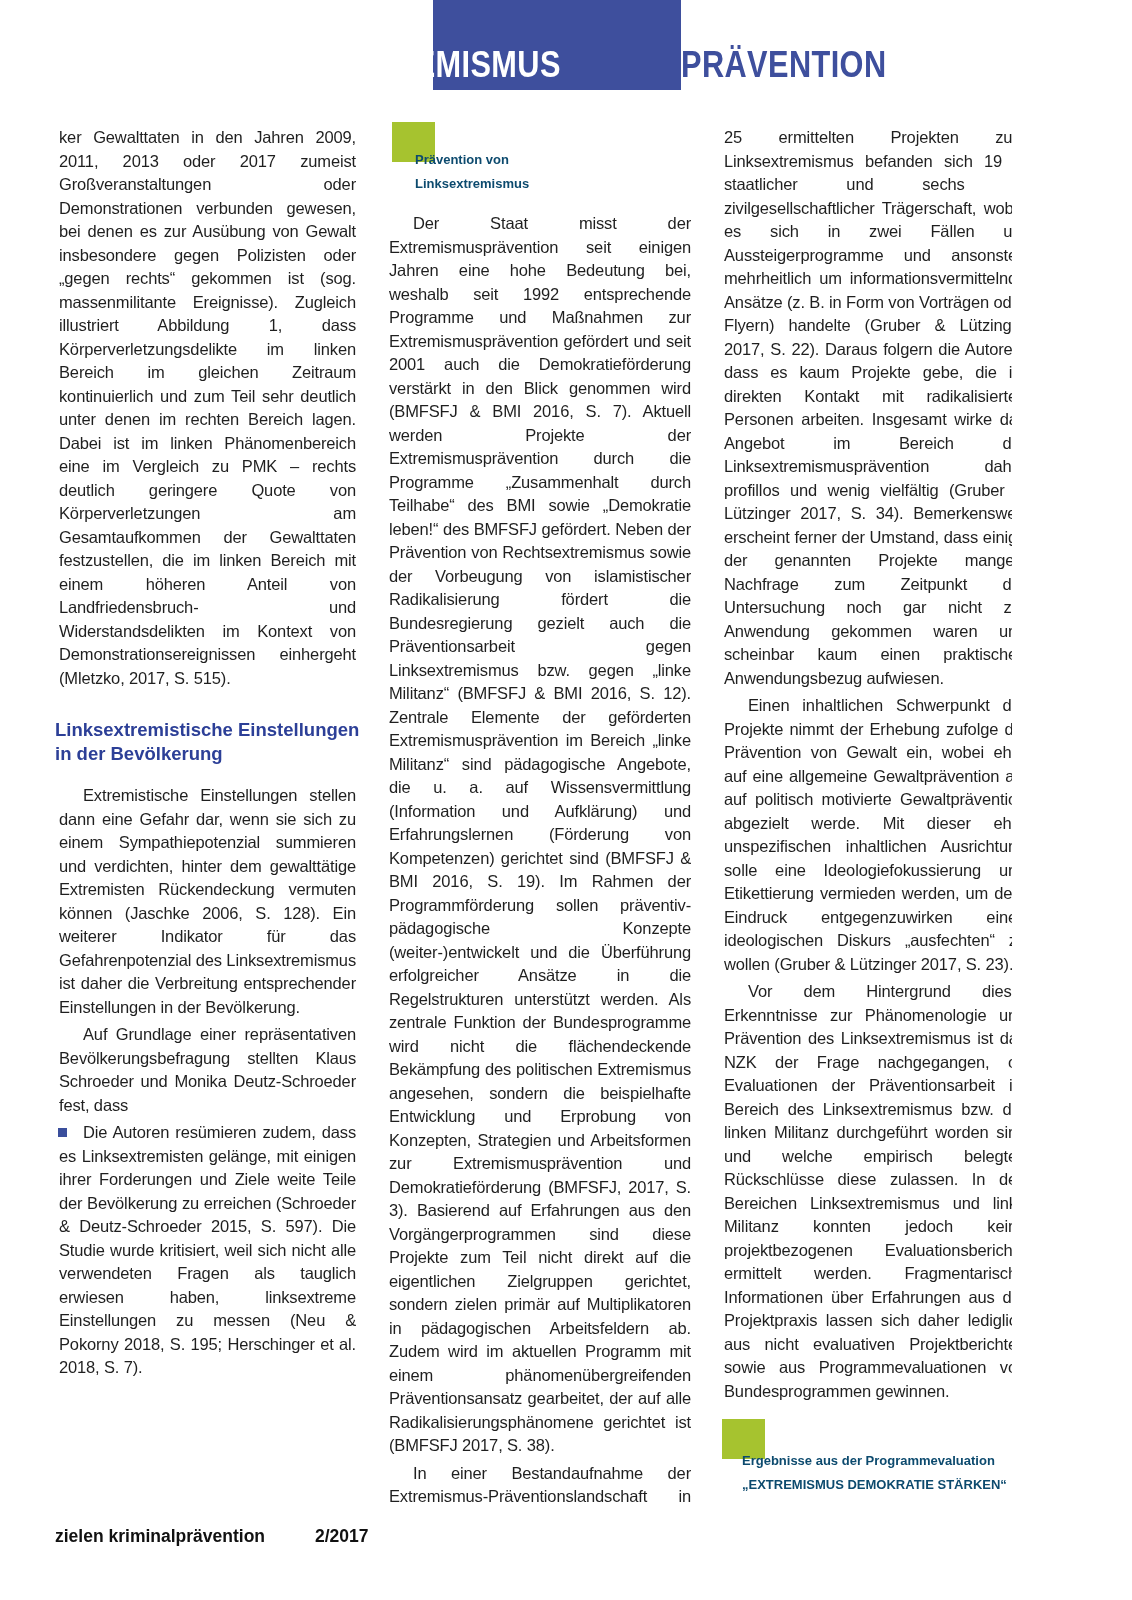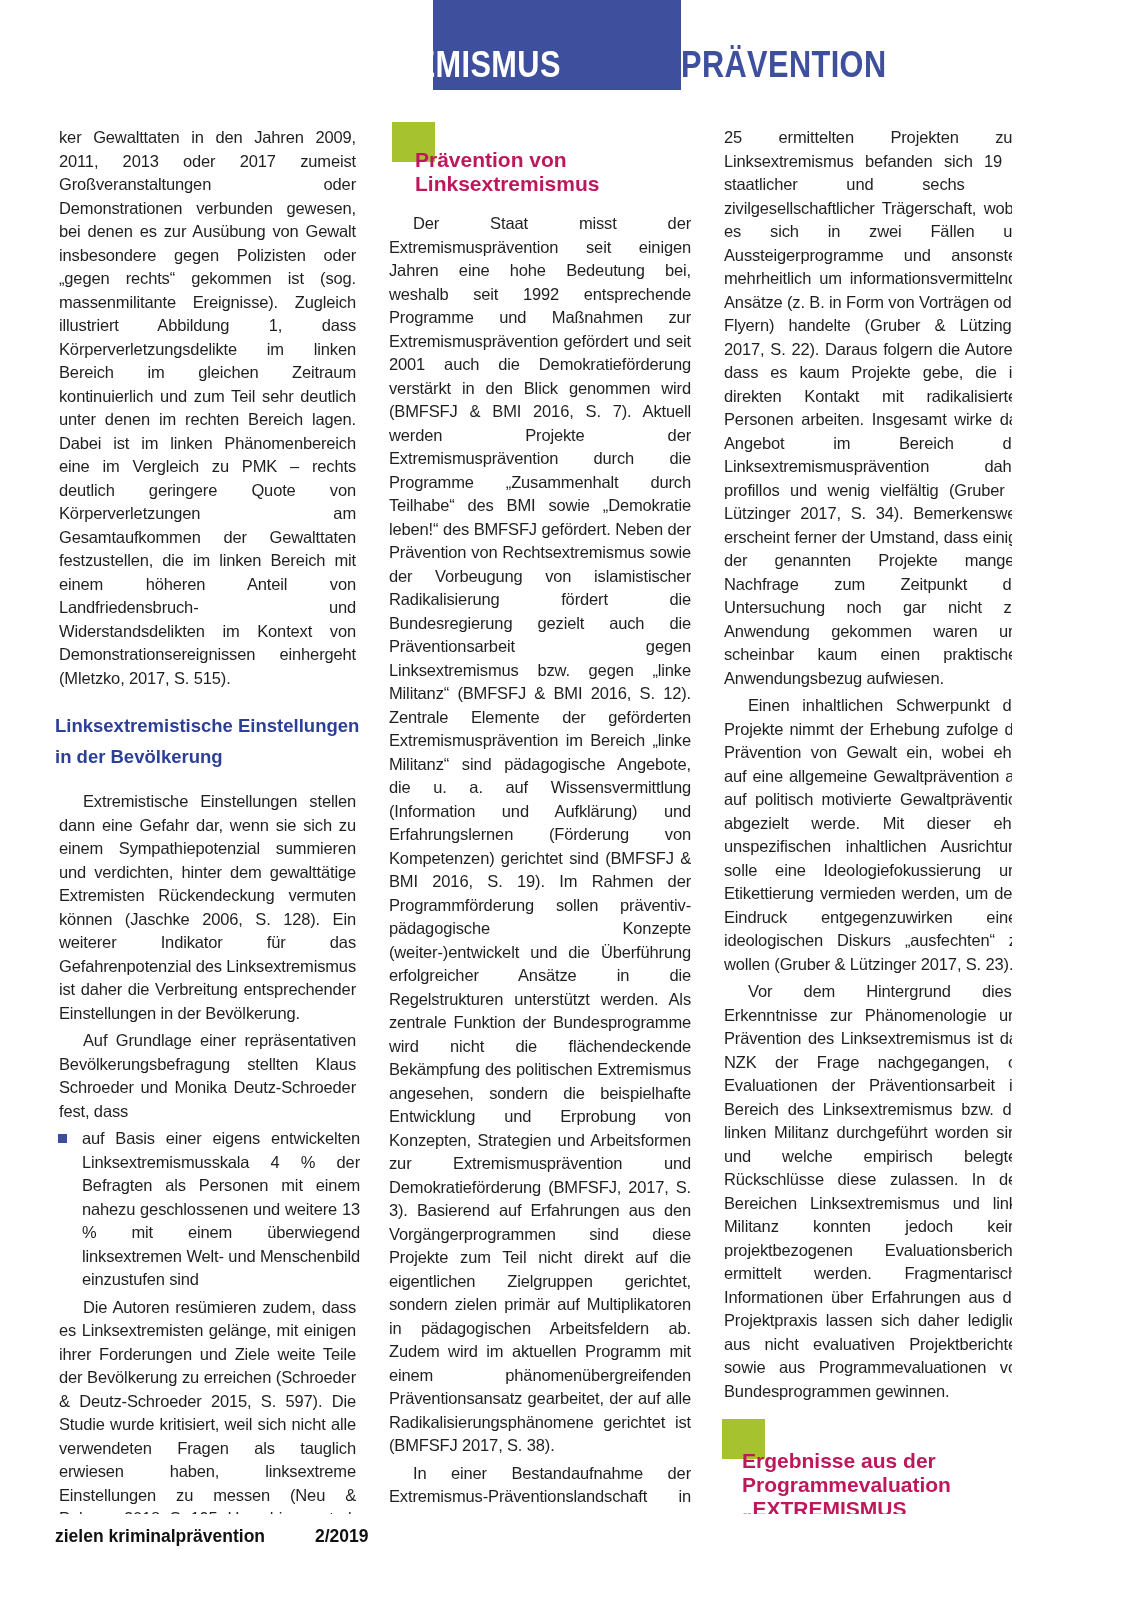--- a/index.html
+++ b/index.html
@@ -25,30 +25,30 @@
   
   .columns{
     position:absolute;left:55px;top:122px;width:975px;height:1392px;
     display:grid;grid-template-columns:305px 310px 310px;column-gap:25px;
     overflow:hidden;
   }
   .col{font-size:16.5px;line-height:23.5px;text-align:justify;letter-spacing:-0.15px;}
   .col p{margin:4px;}
   .col p.indent{text-indent:24px;}
   .h-blue{
-    color:#2c3f97;font-size:18.5px;font-weight:bold;line-height:31px;
+    color:#2c3f97;font-size:18.5px;font-weight:bold;line-height:24px;
     text-align:left;letter-spacing:0;
-    margin:20px 0 18px 0;
+    margin:28px 0 18px 0;
   }
   
   .gh{position:relative;text-align:left;}
   .gh .gh-sq{position:absolute;width:43px;height:40px;background:#a6c32f;z-index:0;}
   .gh .gh-text{
     position:relative;z-index:1;display:block;
-    color:#be185d;font-size:21px;font-weight:bold;line-height:24px;letter-spacing:0;
+    color:#0c4a6e;font-size:13px;font-weight:bold;line-height:24px;letter-spacing:0;
     hyphens:manual;
   }
   .gh-col2{margin:0 0 16px 0;}
   .gh-col2 .gh-sq{left:7px;top:0;}
   .gh-col2 .gh-text{padding:26px 0 0 30px;max-width:210px;}
   .gh-col3{margin:14px 0 14px 0;}
   .gh-col3 .gh-sq{left:2px;top:2px;}
   .gh-col3 .gh-text{padding:32px 0 0 22px;max-width:270px;}
   
   .bullet{position:relative;padding-left:27px;margin:0;}
@@ -80,21 +80,20 @@
 
   <div class="columns">
 
     <div class="col">
       <p>ker Gewalttaten in den Jahren 2009, 2011, 2013 oder 2017 zumeist Großveranstaltungen oder Demonstrationen verbunden gewesen, bei denen es zur Ausübung von Gewalt insbesondere gegen Polizisten oder „gegen rechts“ gekommen ist (sog. massenmilitante Ereignisse). Zugleich illustriert Abbildung 1, dass Körperverletzungsdelikte im linken Bereich im gleichen Zeitraum kontinuierlich und zum Teil sehr deutlich unter denen im rechten Bereich lagen. Dabei ist im linken Phänomenbereich eine im Vergleich zu PMK – rechts deutlich geringere Quote von Körperverletzungen am Gesamtaufkommen der Gewalttaten festzustellen, die im linken Bereich mit einem höheren Anteil von Landfriedensbruch- und Widerstandsdelikten im Kontext von Demonstrationsereignissen einhergeht (Mletzko, 2017, S. 515).</p>
       <h2 class="h-blue">Linksextremistische Einstellungen in der Bevölkerung</h2>
       <p class="indent">Extremistische Einstellungen stellen dann eine Gefahr dar, wenn sie sich zu einem Sympathiepotenzial summieren und verdichten, hinter dem gewalttätige Extremisten Rückendeckung vermuten können (Jaschke 2006, S. 128). Ein weiterer Indikator für das Gefahrenpotenzial des Linksextremismus ist daher die Verbreitung entsprechender Einstellungen in der Bevölkerung.</p>
       <p class="indent">Auf Grundlage einer repräsentativen Bevölkerungsbefragung stellten Klaus Schroeder und Monika Deutz-Schroeder fest, dass</p>
       <div class="bullet">
         <span class="bsq"></span>
-        <span>auf Basis einer eigens entwickelten Linksextremismusskala 4 % der Befragten als Personen mit einem nahezu geschlossenen und weitere 13 % mit einem überwiegend linksextremen Welt- und Menschenbild einzustufen sind</span>
       </div>
       <p class="indent">Die Autoren resümieren zudem, dass es Linksextremisten gelänge, mit einigen ihrer Forderungen und Ziele weite Teile der Bevölkerung zu erreichen (Schroeder &amp; Deutz-Schroeder 2015, S. 597). Die Studie wurde kritisiert, weil sich nicht alle verwendeten Fragen als tauglich erwiesen haben, linksextreme Einstellungen zu messen (Neu &amp; Pokorny 2018, S. 195; Herschinger et al. 2018, S. 7).</p>
     </div>
 
     <div class="col">
       <div class="gh gh-col2">
         <span class="gh-sq"></span>
         <span class="gh-text">Prävention von Linksextremismus</span>
       </div>
       <p class="indent">Der Staat misst der Extremismusprävention seit einigen Jahren eine hohe Bedeutung bei, weshalb seit 1992 entsprechende Programme und Maßnahmen zur Extremismusprävention gefördert und seit 2001 auch die Demokratieförderung verstärkt in den Blick genommen wird (BMFSFJ &amp; BMI 2016, S. 7). Aktuell werden Projekte der Extremismusprävention durch die Programme „Zusammenhalt durch Teilhabe“ des BMI sowie „Demokratie leben!“ des BMFSFJ gefördert. Neben der Prävention von Rechtsextremismus sowie der Vorbeugung von islamistischer Radikalisierung fördert die Bundesregierung gezielt auch die Präventionsarbeit gegen Linksextremismus bzw. gegen „linke Militanz“ (BMFSFJ &amp; BMI 2016, S. 12). Zentrale Elemente der geförderten Extremismusprävention im Bereich „linke Militanz“ sind pädagogische Angebote, die u. a. auf Wissensvermittlung (Information und Aufklärung) und Erfahrungslernen (Förderung von Kompetenzen) gerichtet sind (BMFSFJ &amp; BMI 2016, S. 19). Im Rahmen der Programmförderung sollen präventiv-pädagogische Konzepte (weiter-)entwickelt und die Überführung erfolgreicher Ansätze in die Regelstrukturen unterstützt werden. Als zentrale Funktion der Bundesprogramme wird nicht die flächendeckende Bekämpfung des politischen Extremismus angesehen, sondern die beispielhafte Entwicklung und Erprobung von Konzepten, Strategien und Arbeitsformen zur Extremismusprävention und Demokratieförderung (BMFSFJ, 2017, S. 3). Basierend auf Erfahrungen aus den Vorgängerprogrammen sind diese Projekte zum Teil nicht direkt auf die eigentlichen Zielgruppen gerichtet, sondern zielen primär auf Multiplikatoren in pädagogischen Arbeitsfeldern ab. Zudem wird im aktuellen Programm mit einem phänomenübergreifenden Präventionsansatz gearbeitet, der auf alle Radikalisierungsphänomene gerichtet ist (BMFSFJ 2017, S. 38).</p>
@@ -109,18 +108,18 @@
         <span class="gh-sq"></span>
         <span class="gh-text">Ergebnisse aus der Programm­evaluation „EXTREMISMUS DEMOKRATIE STÄRKEN“</span>
       </div>
 
     </div>
 
   </div>
 
   <div class="footer-left">
     <span>zielen kriminalprävention</span>
-    <span class="footer-issue">2/2019</span>
+    <span class="footer-issue">2/2017</span>
   </div>
   <div class="page-bar"></div>
   <div class="page-number">23</div>
 
 </div>
 
 </body></html>

